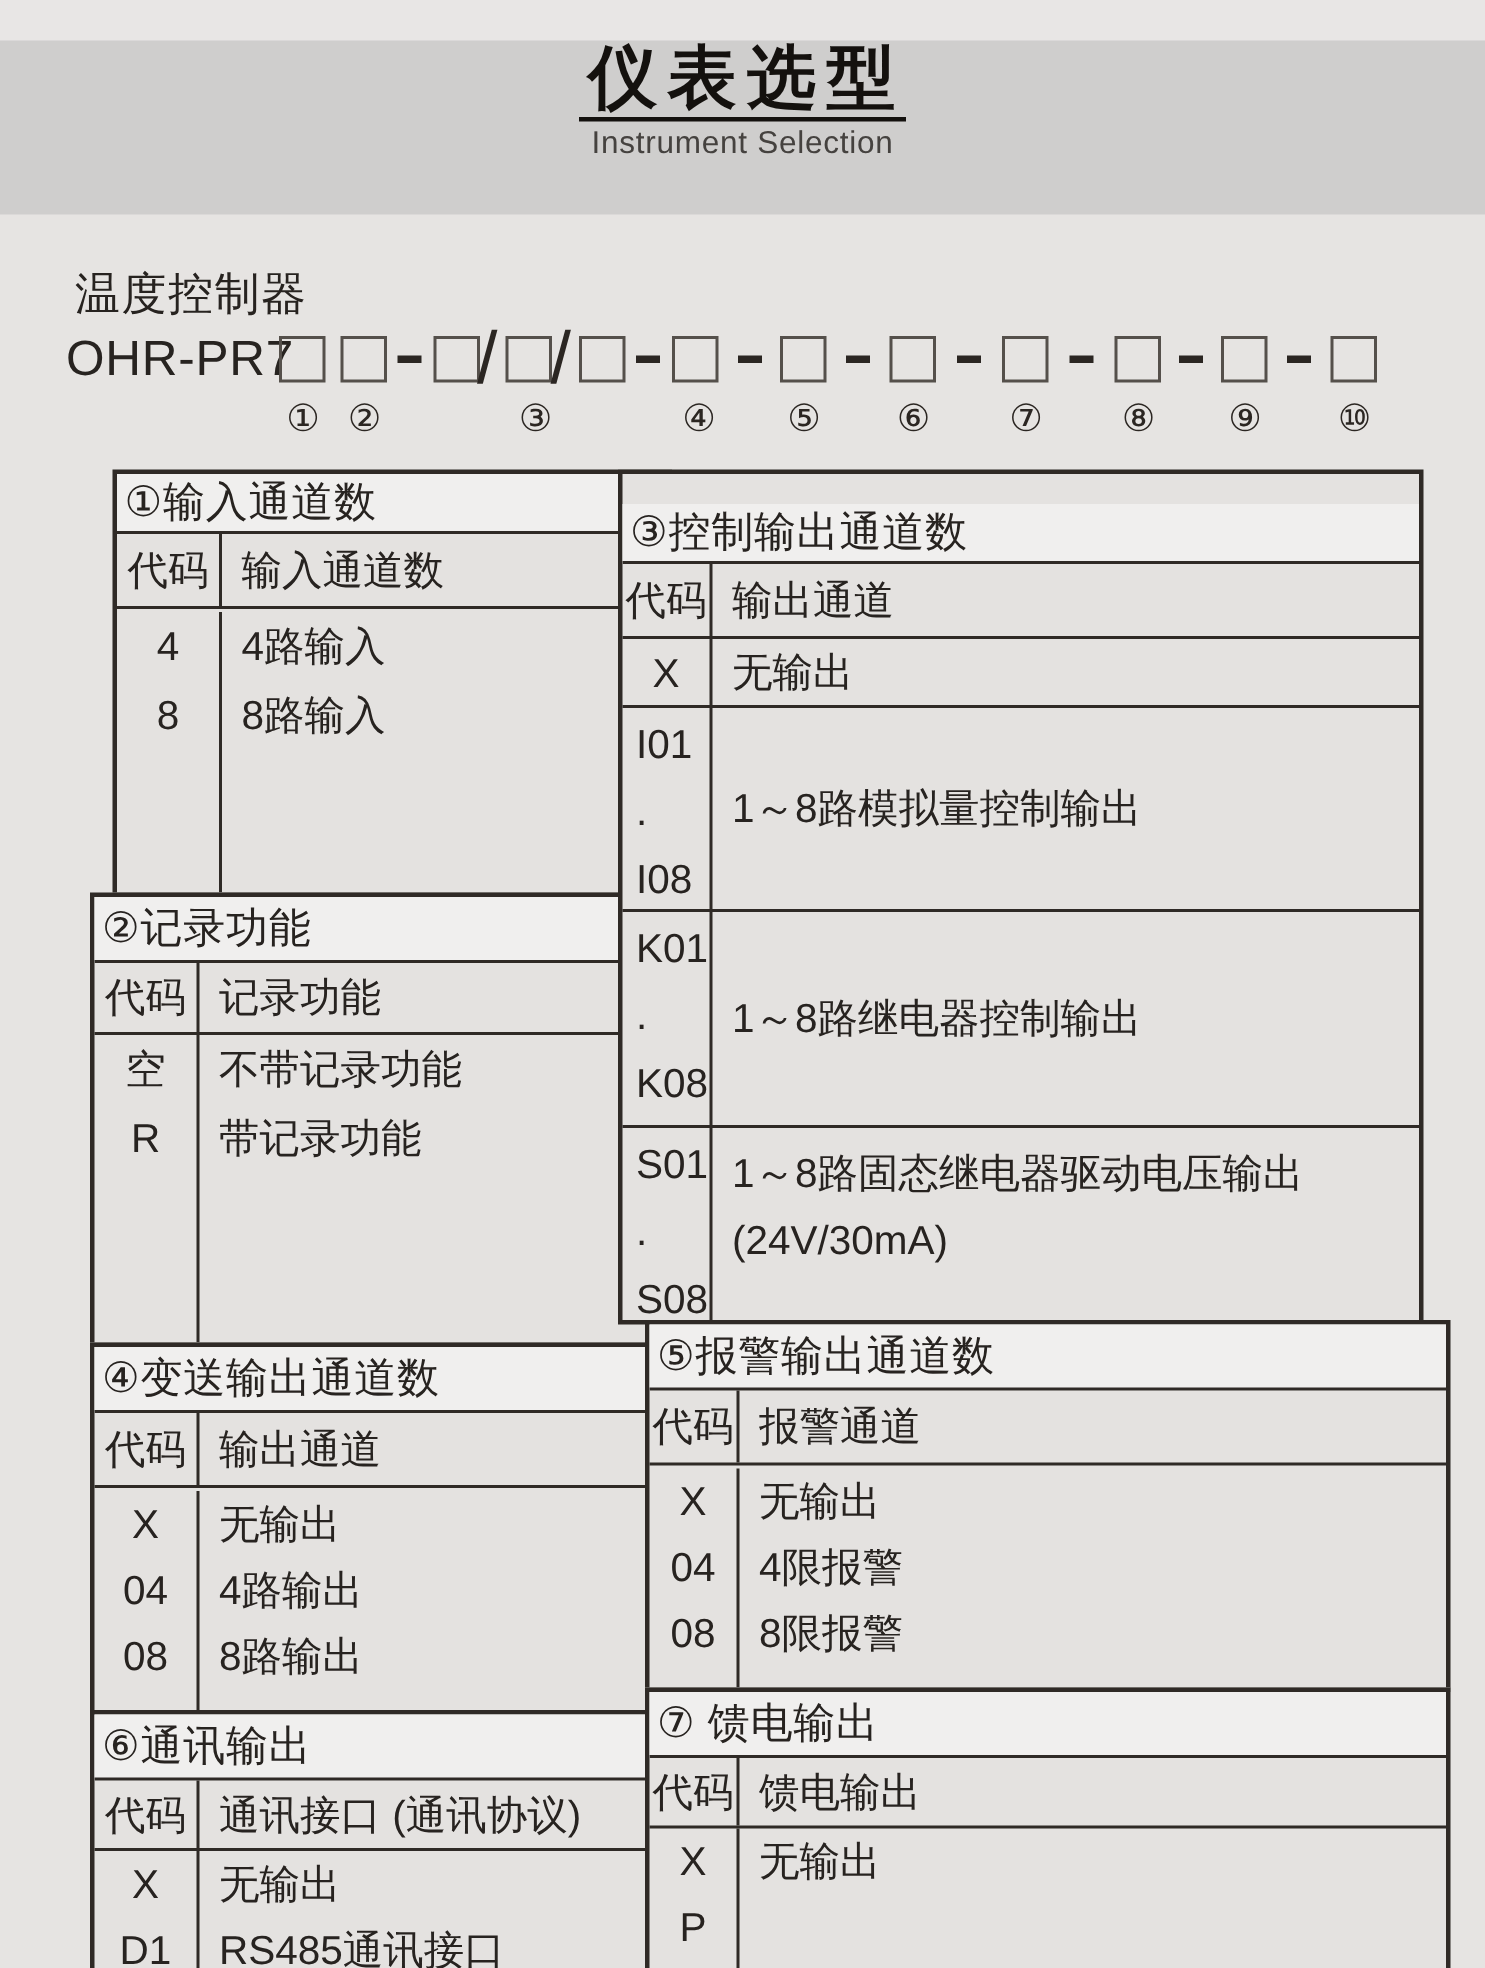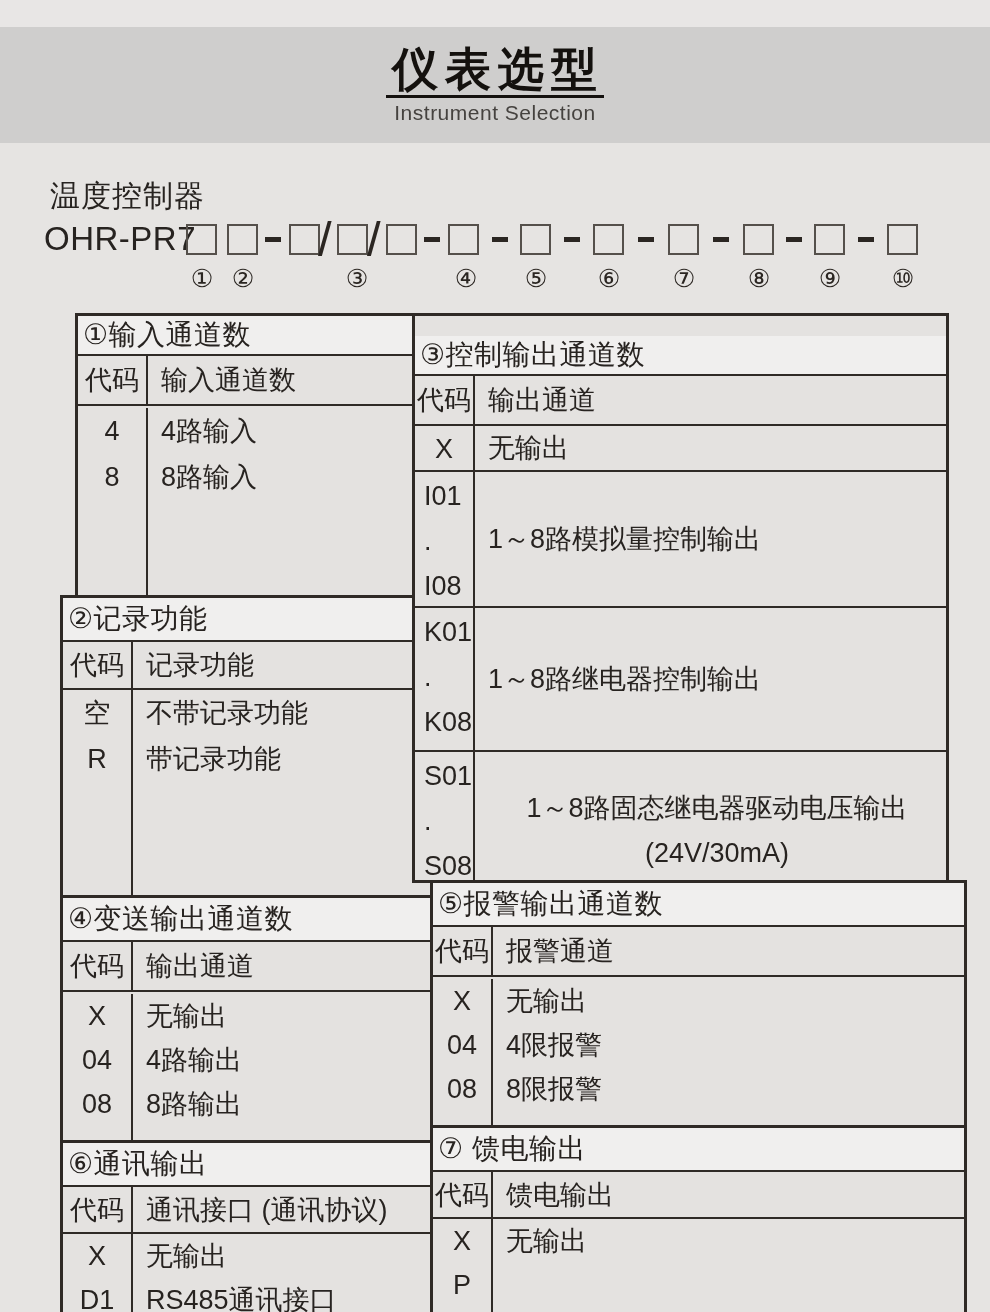--- a/index.html
+++ b/index.html
@@ -12,21 +12,21 @@
     --strip-bg:#e8e6e5;
   }
   *{box-sizing:border-box;margin:0;padding:0;}
   html,body{width:990px;}
   body{
     height:1312px;overflow:hidden;background:var(--page-bg);
     font-family:"Liberation Sans","DejaVu Sans",sans-serif;color:var(--txt);
     position:relative;
   }
   .top-strip{height:27px;background:var(--strip-bg);}
-  .band{height:116px;background:var(--band-bg);display:flex;flex-direction:column;align-items:center;justify-content:center;}
+  .band{height:116px;background:var(--band-bg);display:flex;flex-direction:column;align-items:center;}
   .band .title{
     font-size:46px;font-weight:bold;letter-spacing:7px;line-height:1.08;
     border-bottom:3px solid #14110e;padding:0 0 1px 6px;color:#14110e;
   }
   .band .subtitle{font-size:21px;color:#45423f;margin-top:3px;letter-spacing:0.5px;}
 
   .content{position:absolute;left:0;top:143px;width:990px;height:1169px;}
 
   .product-name{position:absolute;left:50px;top:33px;font-size:30px;font-weight:500;letter-spacing:1px;}
 
@@ -80,21 +80,21 @@
   .sec-control-output .sec-title{height:40px;margin-top:20px;}
   .sec-control-output .hrow{height:50px;}
   .sec-control-output .line{line-height:45px;}
   .sec-control-output .trow:nth-child(1){height:44px;}
   .sec-control-output .trow:nth-child(1) .codes,
   .sec-control-output .trow:nth-child(1) .descs{justify-content:center;}
   .sec-control-output .trow:nth-child(1) .line{line-height:40px;}
   .sec-control-output .trow:nth-child(2){height:136px;}
   .sec-control-output .trow:nth-child(3){height:144px;}
   .sec-control-output .trow .codes{padding-top:2px;}
-  .sec-control-output .trow:nth-child(4) .descs{padding-top:34px;align-items:center;}
+  .sec-control-output .trow:nth-child(4) .descs{padding-top:8px;}
 
   .sec-transmit-output,.sec-alarm-output{height:248px;}
   .sec-transmit-output .sec-title,.sec-alarm-output .sec-title{height:44px;}
   .sec-transmit-output .hrow,.sec-alarm-output .hrow{height:50px;}
   .sec-transmit-output .line,.sec-alarm-output .line{line-height:44px;}
   .sec-transmit-output .sec-body .trow,.sec-alarm-output .sec-body .trow{padding-top:2px;}
 
   .sec-comm-output,.sec-power-output{height:248px;}
   .sec-comm-output .sec-title,.sec-power-output .sec-title{height:44px;}
   .sec-comm-output .hrow,.sec-power-output .hrow{height:47px;}

